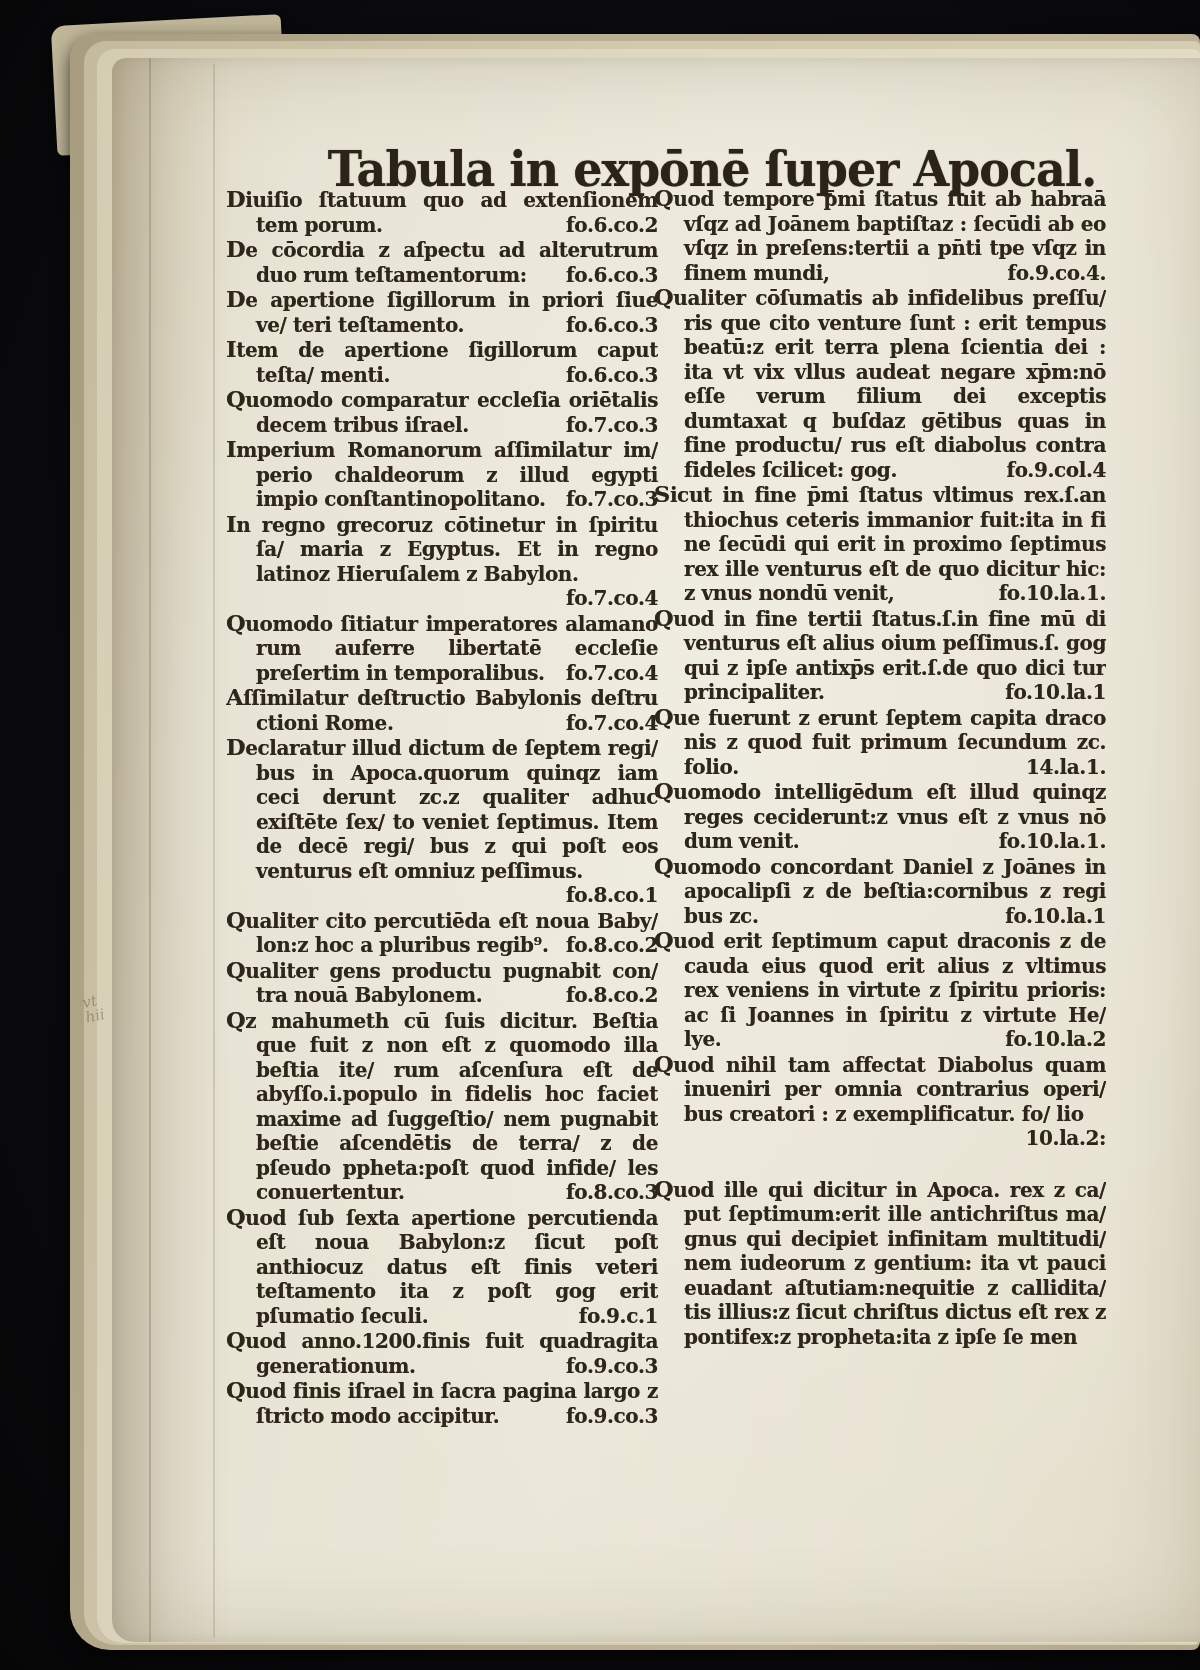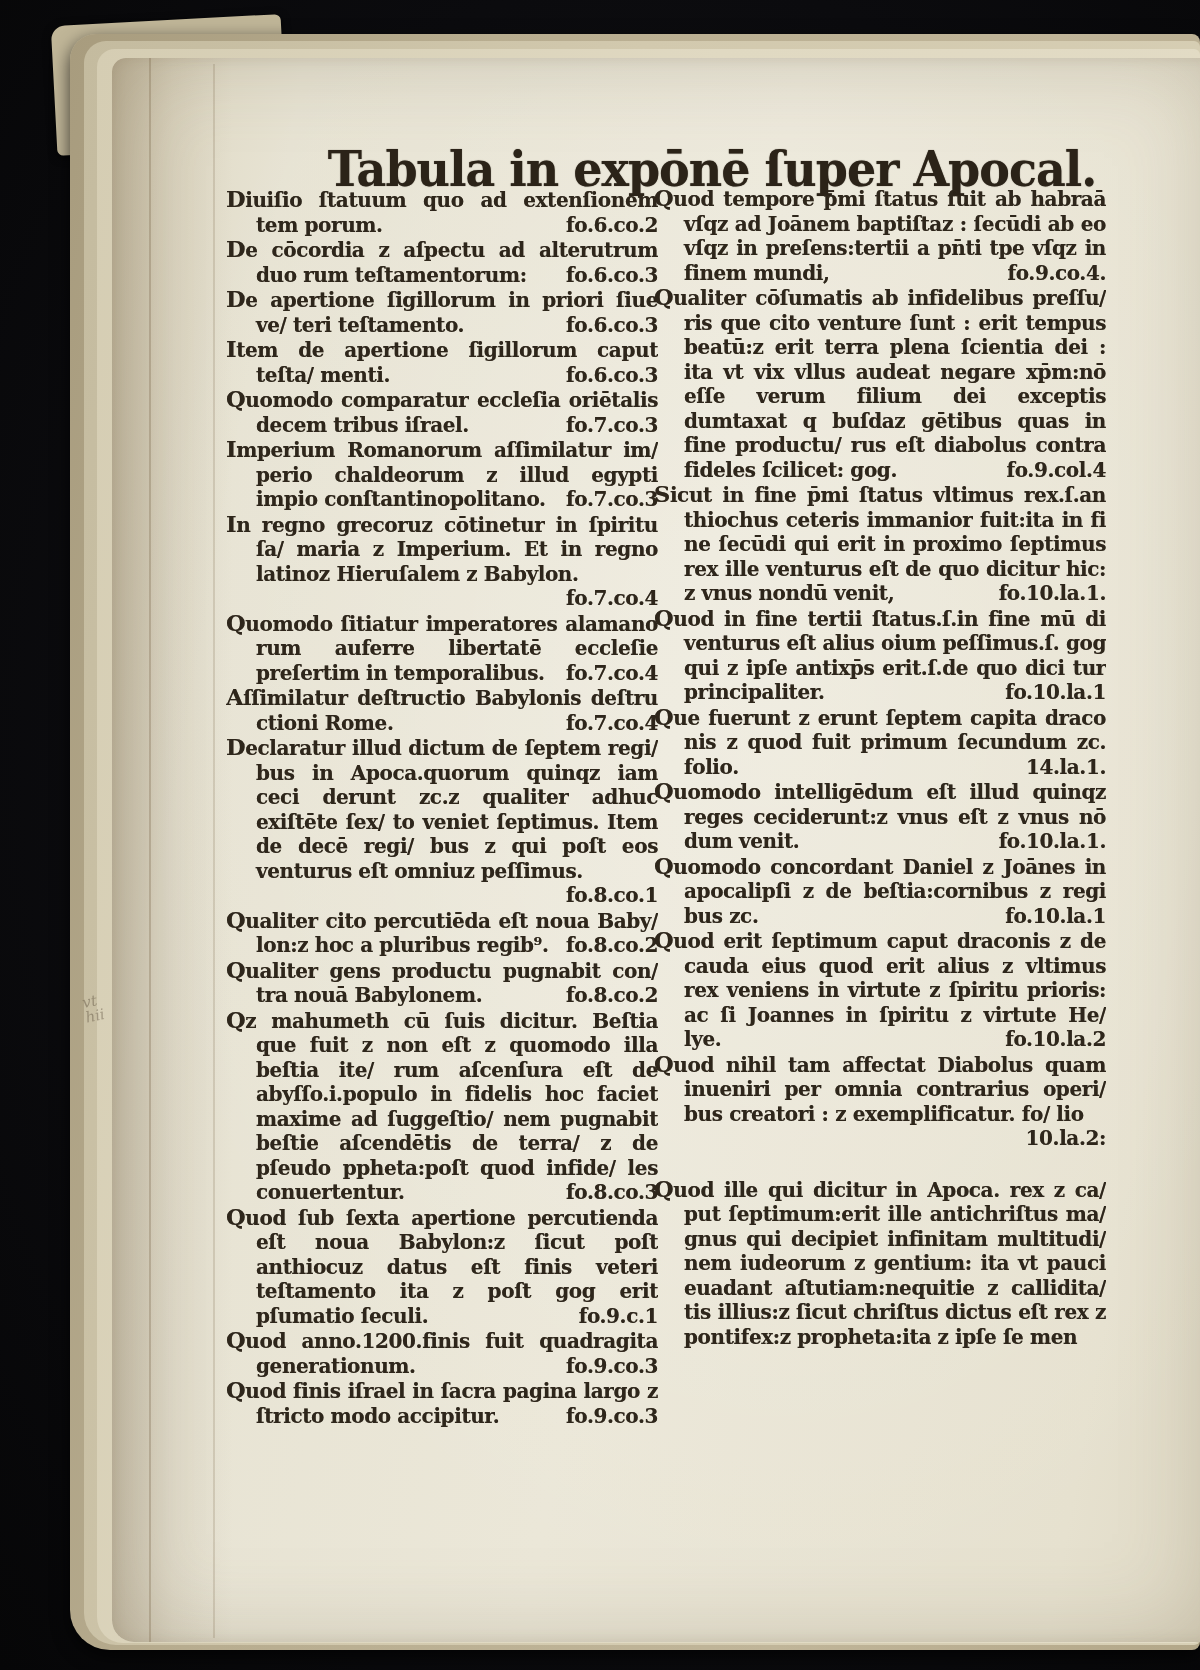--- a/index.html
+++ b/index.html
@@ -80,21 +80,21 @@
 
     <h1 class="title">Tabula in expōnē ſuper Apocal.</h1>
 
     <div class="col col-left">
         <div class="entry"><span class="t">Diuiſio ſtatuum quo ad extenſionem tem porum. </span><span class="ref">fo.6.co.2</span></div>
         <div class="entry"><span class="t">De cōcordia z aſpectu ad alterutrum duo rum teſtamentorum: </span><span class="ref">fo.6.co.3</span></div>
         <div class="entry"><span class="t">De apertione ſigillorum in priori ſiue ve/ teri teſtamento. </span><span class="ref">fo.6.co.3</span></div>
         <div class="entry"><span class="t">Item de apertione ſigillorum caput teſta/ menti. </span><span class="ref">fo.6.co.3</span></div>
         <div class="entry"><span class="t">Quomodo comparatur eccleſia oriētalis decem tribus iſrael. </span><span class="ref">fo.7.co.3</span></div>
         <div class="entry"><span class="t">Imperium Romanorum aſſimilatur im/ perio chaldeorum z illud egypti impio conſtantinopolitano. </span><span class="ref">fo.7.co.3</span></div>
-        <div class="entry"><span class="t">In regno grecoruz cōtinetur in ſpiritu ſa/ maria z Imperium. Et in regno latinoz Hieruſalem z Babylon. </span><span class="ref">fo.7.co.4</span></div>
+        <div class="entry"><span class="t">In regno grecoruz cōtinetur in ſpiritu ſa/ maria z Egyptus. Et in regno latinoz Hieruſalem z Babylon. </span><span class="ref">fo.7.co.4</span></div>
         <div class="entry"><span class="t">Quomodo ſitiatur imperatores alamano rum auferre libertatē eccleſie preſertim in temporalibus. </span><span class="ref">fo.7.co.4</span></div>
         <div class="entry"><span class="t">Aſſimilatur deſtructio Babylonis deſtru ctioni Rome. </span><span class="ref">fo.7.co.4</span></div>
         <div class="entry"><span class="t">Declaratur illud dictum de ſeptem regi/ bus in Apoca.quorum quinqz iam ceci derunt zc.z qualiter adhuc exiſtēte ſex/ to veniet ſeptimus. Item de decē regi/ bus z qui poſt eos venturus eſt omniuz peſſimus. </span><span class="ref">fo.8.co.1</span></div>
         <div class="entry"><span class="t">Qualiter cito percutiēda eſt noua Baby/ lon:z hoc a pluribus regib⁹. </span><span class="ref">fo.8.co.2</span></div>
         <div class="entry"><span class="t">Qualiter gens productu pugnabit con/ tra nouā Babylonem. </span><span class="ref">fo.8.co.2</span></div>
         <div class="entry"><span class="t">Qz mahumeth cū ſuis dicitur. Beſtia que fuit z non eſt z quomodo illa beſtia ite/ rum aſcenſura eſt de abyſſo.i.populo in fidelis hoc faciet maxime ad ſuggeſtio/ nem pugnabit beſtie aſcendētis de terra/ z de pſeudo ppheta:poſt quod infide/ les conuertentur. </span><span class="ref">fo.8.co.3</span></div>
         <div class="entry"><span class="t">Quod ſub ſexta apertione percutienda eſt noua Babylon:z ſicut poſt anthiocuz datus eſt finis veteri teſtamento ita z poſt gog erit pſumatio ſeculi. </span><span class="ref">fo.9.c.1</span></div>
         <div class="entry"><span class="t">Quod anno.1200.finis fuit quadragita generationum. </span><span class="ref">fo.9.co.3</span></div>
         <div class="entry"><span class="t">Quod finis iſrael in ſacra pagina largo z ſtricto modo accipitur. </span><span class="ref">fo.9.co.3</span></div>
       </div>

